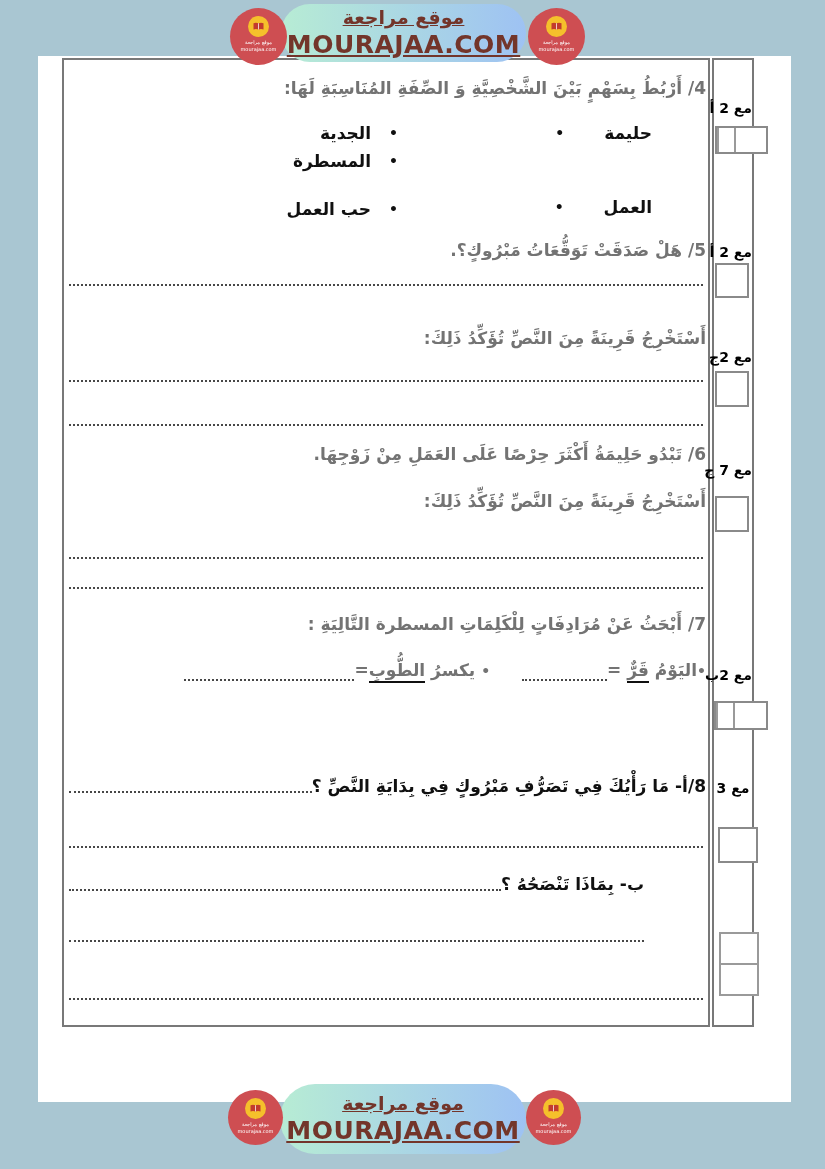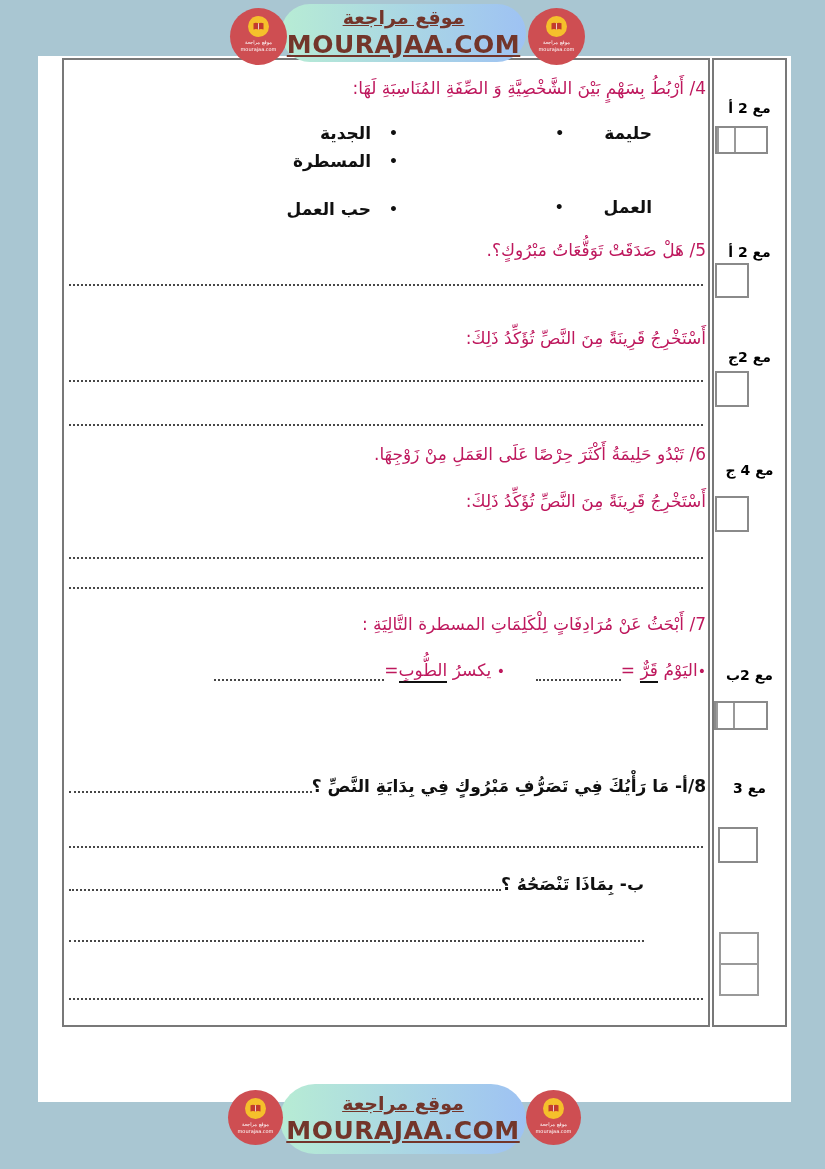--- a/index.html
+++ b/index.html
@@ -1,23 +1,23 @@
 <!DOCTYPE html>
 <html lang="ar"><head>
 <meta charset="utf-8">
 <style>
   *{margin:0;padding:0;box-sizing:border-box}
   html,body{width:825px;height:1169px}
   .stage{position:relative;width:825px;height:1169px;background:#a9c6d2;overflow:hidden;
          font-family:"DejaVu Sans",sans-serif}
   .paper{position:absolute;left:38px;top:56px;width:753px;height:1046px;background:#fff}
   .mainbox{position:absolute;left:62px;top:58px;width:648px;height:969px;border:2px solid #787878;background:#fff}
-  .marginbox{position:absolute;left:712px;top:58px;width:75px;height:969px;border:2px solid #787878;background:#fff}
-
-  .qline{position:absolute;direction:rtl;white-space:nowrap;font-weight:normal;font-size:17px;color:#be185d}
+  .marginbox{position:absolute;left:712px;top:58px;width:42px;height:969px;border:2px solid #787878;background:#fff}
+
+  .qline{position:absolute;direction:rtl;white-space:nowrap;font-weight:bold;font-size:17px;color:#737373}
   .pair{position:absolute;direction:rtl;display:flex;align-items:center;font-weight:bold;font-size:17px;color:#101010;white-space:nowrap}
   .gap40{gap:40px}.gap18{gap:18px}
   .blt{font-size:14px}
   .dotline{position:absolute;left:5px;right:5px;border-top:2px dotted #474747;height:0}
   .dots{display:inline-block;border-bottom:2px dotted #474747;height:13px;vertical-align:bottom}
   .w85{width:85px}.w170{width:170px}.w172{width:172px}
   .qrow{position:absolute;direction:rtl;display:flex;align-items:flex-end;font-weight:bold;font-size:17px;color:#101010}
   .qrow .dots{flex:1;margin-bottom:3px}
   .u{border-bottom:2px solid #101010;padding-bottom:1px}
 
@@ -166,21 +166,21 @@
         <span></span>
         <span></span>
       </div>
 
     <div class="mlabel" style="top:184px">مع 2 أ</div>
     <div class="sbox" style="top:203px;left:1px;width:34px;height:35px"></div>
 
     <div class="mlabel" style="top:289px">مع 2ج</div>
     <div class="sbox" style="top:311px;left:1px;width:34px;height:36px"></div>
 
-    <div class="mlabel" style="top:402px">مع 4 ج</div>
+    <div class="mlabel" style="top:402px">مع 7 ج</div>
     <div class="sbox" style="top:436px;left:1px;width:34px;height:36px"></div>
 
     <div class="mlabel" style="top:607px">مع 2ب</div>
     <div class="tbox" style="top:641px;left:0;width:54px;height:29px">
         <span></span>
         <span></span>
         <span></span>
       </div>
 
     <div class="mlabel" style="top:720px">مع 3</div>

